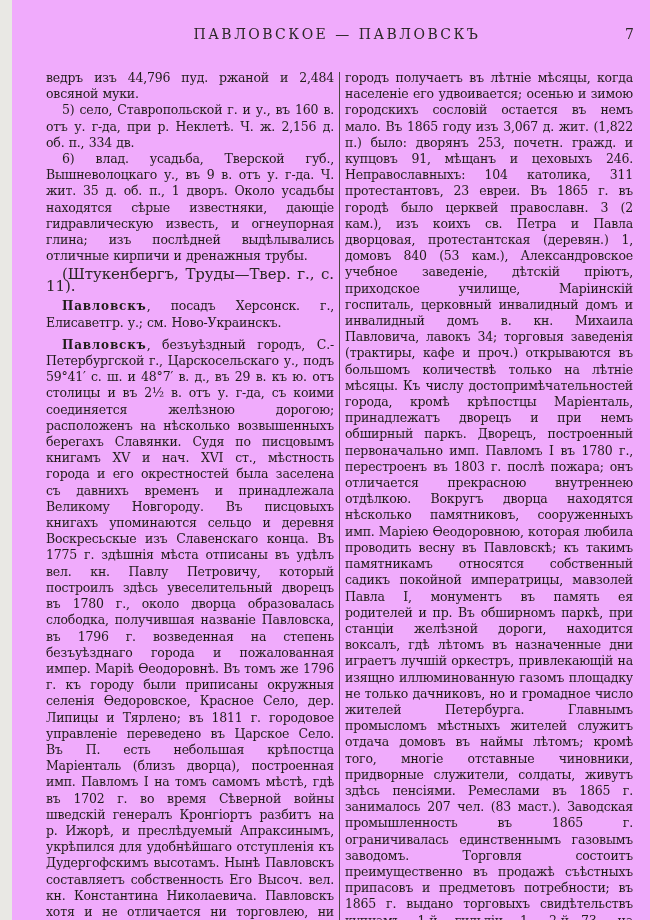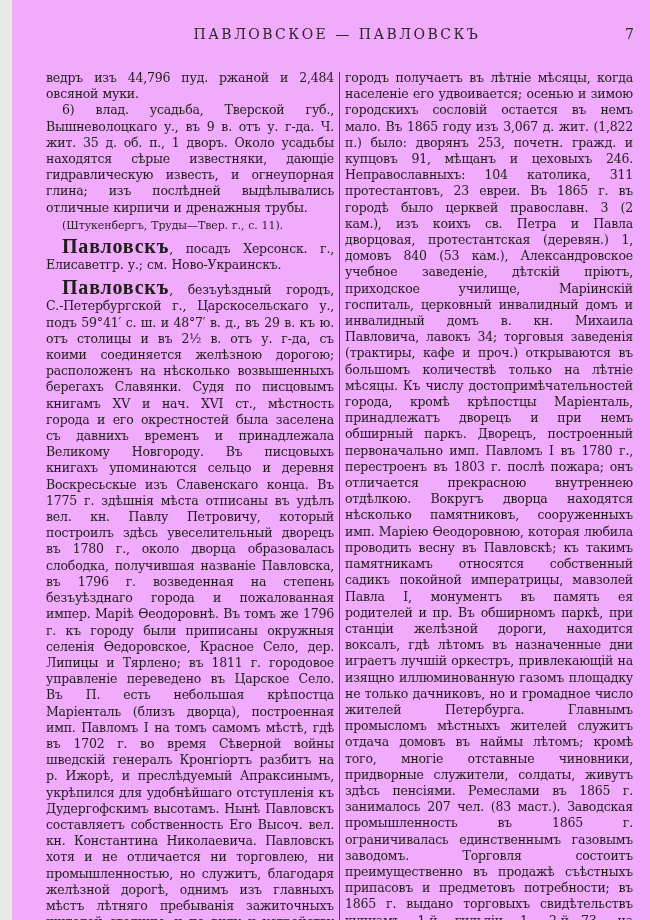--- a/index.html
+++ b/index.html
@@ -59,49 +59,49 @@
     margin: 0;
     text-align: justify;
     font-size: 12.5px;
     line-height: 16.2px;
     letter-spacing: -0.2px;
     word-spacing: 0.5px;
   }
   .para.indent { text-indent: 16px; }
   .para.entry { margin-top: 6px; }
   .para.footnote {
-    font-size: 11px;
+    font-size: 15px;
     line-height: 12px;
     margin-top: 4px;
     margin-bottom: 4px;
     letter-spacing: -0.1px;
     color: #2a2724;
   }
   .seg-plain { }
   .seg-italic { }
   .seg-bold-head {
     font-weight: bold;
-    font-size: 20px;
+    font-size: 12px;
     letter-spacing: 0.8px;
-    font-family: Liberation Serif, serif;
   }
 </style>
 </head>
 <body>
 
 <div class="page">
 
   <div class="running-head">
     <span>ПАВЛОВСКОЕ — ПАВЛОВСКЪ</span>
   </div>
   <div class="page-number">7</div>
 
   <div class="text-block">
     <div class="column left">
         <p class="para body"><span class="seg-plain">ведръ изъ 44,796 пуд. ржаной и 2,484 овсяной муки.</span></p>
+        <p class="para body indent"><span class="seg-plain">5) село, Ставропольской г. и у., въ 160 в. отъ у. г-да, при р. Неклетѣ. Ч. ж. 2,156 д. об. п., 334 дв.</span></p>
         <p class="para body indent"><span class="seg-plain">6) влад. усадьба, Тверской губ., Вышневолоцкаго у., въ 9 в. отъ у. г-да. Ч. жит. 35 д. об. п., 1 дворъ. Около усадьбы находятся сѣрые известняки, дающіе гидравлическую известь, и огнеупорная глина; изъ послѣдней выдѣлывались отличные кирпичи и дренажныя трубы.</span></p>
         <p class="para footnote indent"><span class="seg-plain">(Штукенбергъ, Труды—Твер. г., с. 11).</span></p>
         <p class="para entry indent"><span class="seg-bold-head">Павловскъ</span><span class="seg-plain">, посадъ Херсонск. г., Елисаветгр. у.; см. </span><span class="seg-italic">Ново-Украинскъ</span><span class="seg-plain">.</span></p>
         <p class="para entry indent"><span class="seg-bold-head">Павловскъ</span><span class="seg-plain">, безъуѣздный городъ, С.-Петербургской г., Царскосельскаго у., подъ 59°41′ с. ш. и 48°7′ в. д., въ 29 в. къ ю. отъ столицы и въ 2½ в. отъ у. г-да, съ коими соединяется желѣзною дорогою; расположенъ на нѣсколько возвышенныхъ берегахъ Славянки. Судя по писцовымъ книгамъ XV и нач. XVI ст., мѣстность города и его окрестностей была заселена съ давнихъ временъ и принадлежала Великому Новгороду. Въ писцовыхъ книгахъ упоминаются сельцо и деревня Воскресьскые изъ Славенскаго конца. Въ 1775 г. здѣшнія мѣста отписаны въ удѣлъ вел. кн. Павлу Петровичу, который построилъ здѣсь увеселительный дворецъ въ 1780 г., около дворца образовалась слободка, получившая названіе Павловска, въ 1796 г. возведенная на степень безъуѣзднаго города и пожалованная импер. Маріѣ Ѳеодоровнѣ. Въ томъ же 1796 г. къ городу были приписаны окружныя селенія Ѳедоровское, Красное Село, дер. Липицы и Тярлено; въ 1811 г. городовое управленіе переведено въ Царское Село. Въ П. есть небольшая крѣпостца Маріенталь (близъ дворца), построенная имп. Павломъ I на томъ самомъ мѣстѣ, гдѣ въ 1702 г. во время Сѣверной войны шведскій генералъ Кронгіортъ разбитъ на р. Ижорѣ, и преслѣдуемый Апраксинымъ, укрѣпился для удобнѣйшаго отступленія къ Дудергофскимъ высотамъ. Нынѣ Павловскъ составляетъ собственность Его Высоч. вел. кн. Константина Николаевича. Павловскъ хотя и не отличается ни торговлею, ни промышленностью, но служитъ, благодаря желѣзной дорогѣ, однимъ изъ главныхъ мѣстъ лѣтняго пребыванія зажиточныхъ жителей столицы, и по виду и устройству своему принадлежитъ къ числу лучшихъ городовъ губерніи. Особенно оживленный видъ</span></p>
       </div>
     <div class="divider"></div>
     <div class="column right">
         <p class="para body"><span class="seg-plain">городъ получаетъ въ лѣтніе мѣсяцы, когда населеніе его удвоивается; осенью и зимою городскихъ сословій остается въ немъ мало. Въ 1865 году изъ 3,067 д. жит. (1,822 п.) было: дворянъ 253, почетн. гражд. и купцовъ 91, мѣщанъ и цеховыхъ 246. Неправославныхъ: 104 католика, 311 протестантовъ, 23 евреи. Въ 1865 г. въ городѣ было церквей православн. 3 (2 кам.), изъ коихъ св. Петра и Павла дворцовая, протестантская (деревян.) 1, домовъ 840 (53 кам.), Александровское учебное заведеніе, дѣтскій пріютъ, приходское училище, Маріинскій госпиталь, церковный инвалидный домъ и инвалидный домъ в. кн. Михаила Павловича, лавокъ 34; торговыя заведенія (трактиры, кафе и проч.) открываются въ большомъ количествѣ только на лѣтніе мѣсяцы. Къ числу достопримѣчательностей города, кромѣ крѣпостцы Маріенталь, принадлежатъ дворецъ и при немъ обширный паркъ. Дворецъ, построенный первоначально имп. Павломъ I въ 1780 г., перестроенъ въ 1803 г. послѣ пожара; онъ отличается прекрасною внутреннею отдѣлкою. Вокругъ дворца находятся нѣсколько памятниковъ, сооруженныхъ имп. Маріею Ѳеодоровною, которая любила проводить весну въ Павловскѣ; къ такимъ памятникамъ относятся собственный садикъ покойной императрицы, мавзолей Павла I, монументъ въ память ея родителей и пр. Въ обширномъ паркѣ, при станціи желѣзной дороги, находится воксалъ, гдѣ лѣтомъ въ назначенные дни играетъ лучшій оркестръ, привлекающій на изящно иллюминованную газомъ площадку не только дачниковъ, но и громадное число жителей Петербурга. Главнымъ промысломъ мѣстныхъ жителей служитъ отдача домовъ въ наймы лѣтомъ; кромѣ того, многіе отставные чиновники, придворные служители, солдаты, живутъ здѣсь пенсіями. Ремеслами въ 1865 г. занималось 207 чел. (83 маст.). Заводская промышленность въ 1865 г. ограничивалась единственнымъ газовымъ заводомъ. Торговля состоитъ преимущественно въ продажѣ съѣстныхъ припасовъ и предметовъ потребности; въ 1865 г. выдано торговыхъ свидѣтельствъ купцамъ 1-й гильдіи 1, 2-й—73, на мелочный торгъ 31, мѣщанамъ-промышленникамъ прикащикамъ 35.</span></p>
       </div>
   </div>

